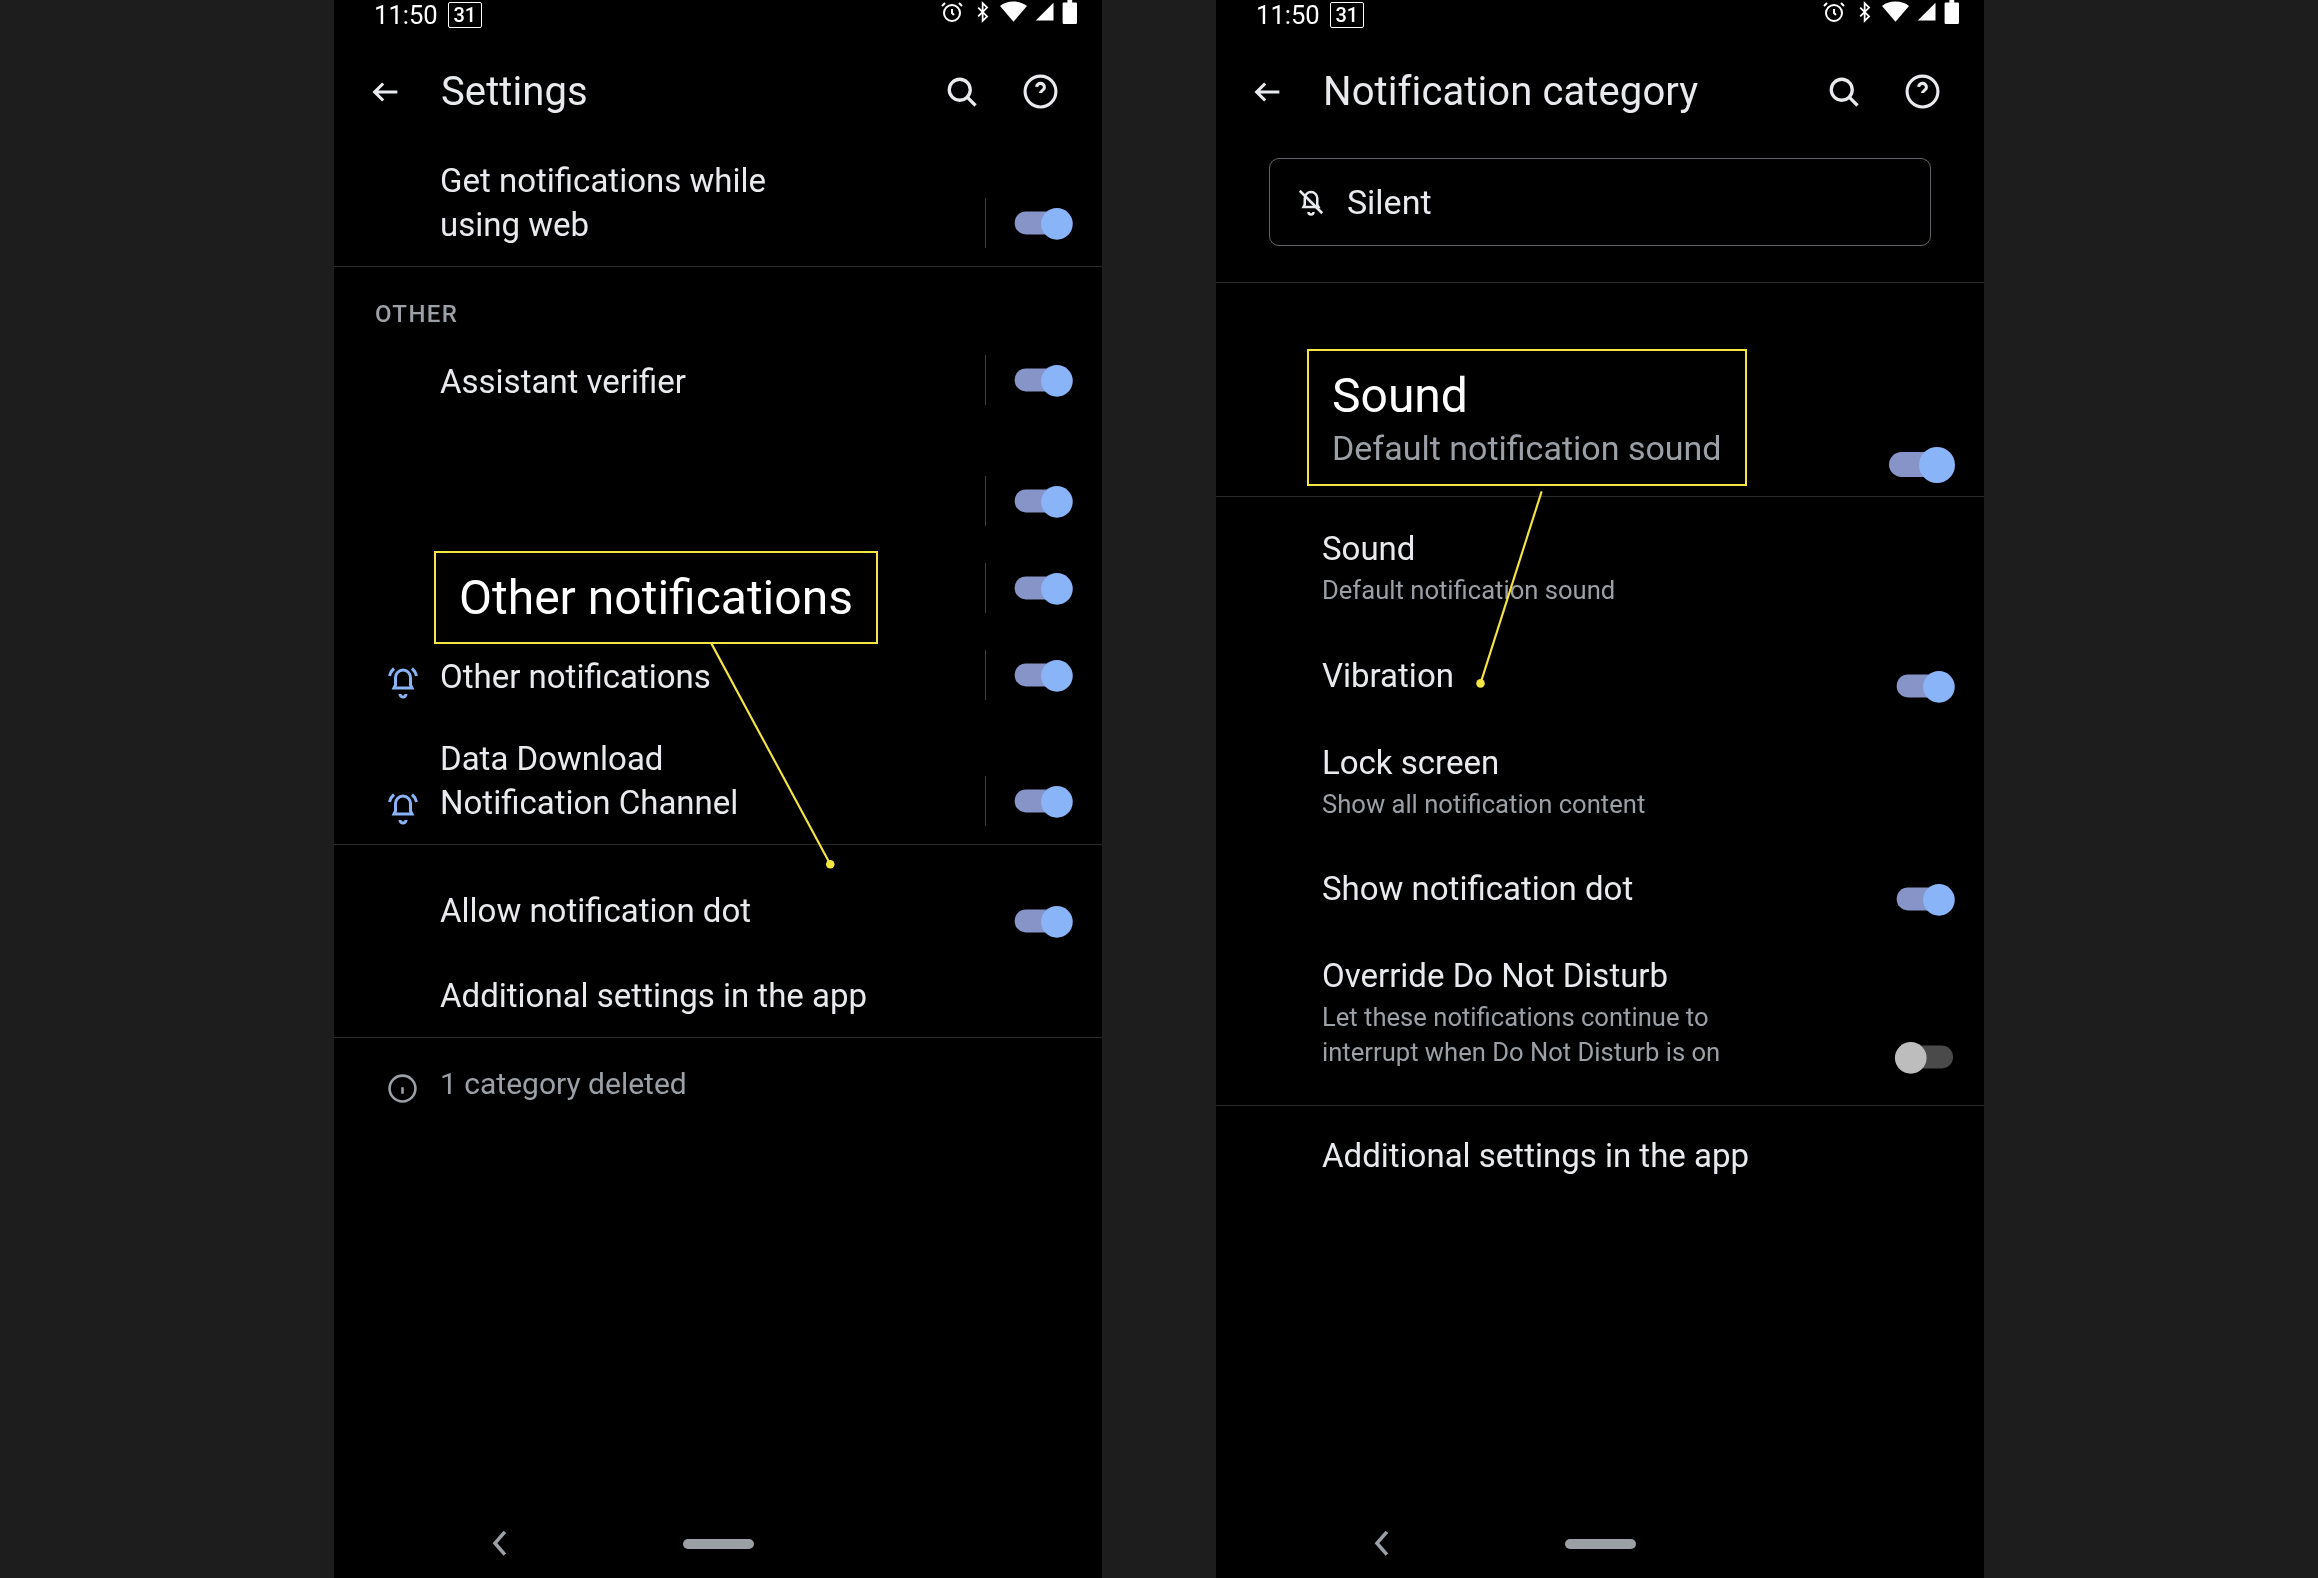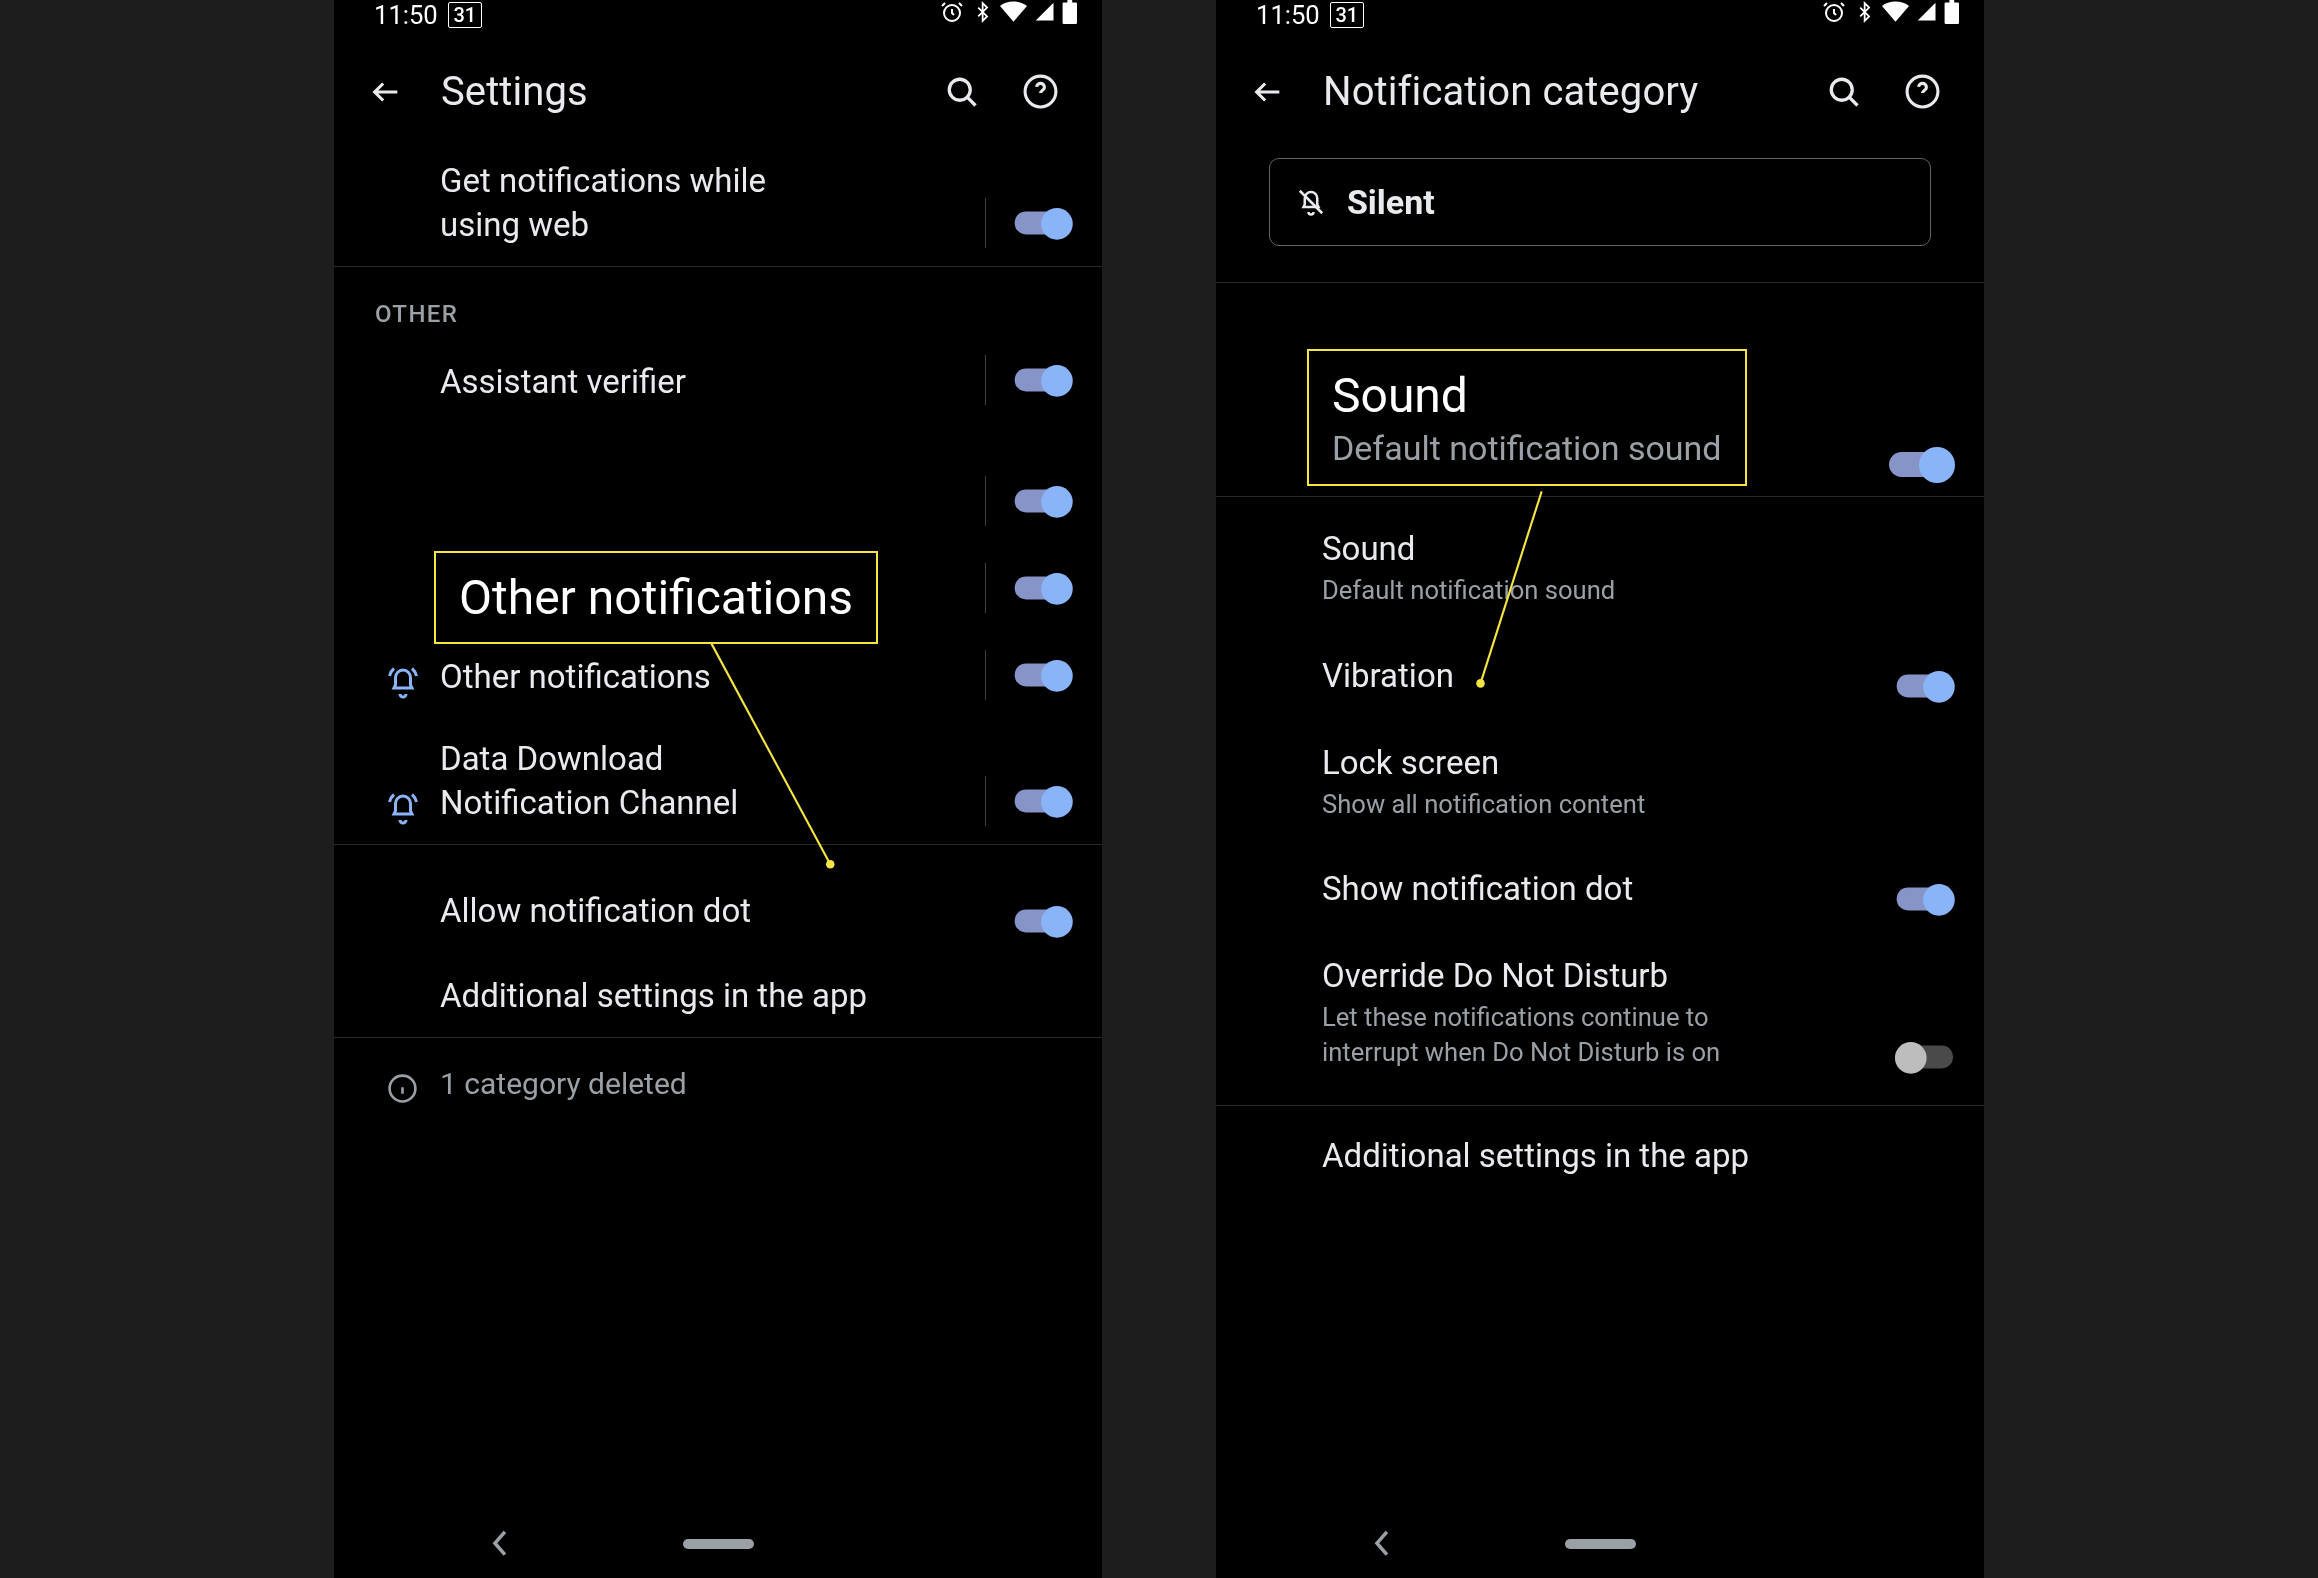--- a/index.html
+++ b/index.html
@@ -96,21 +96,21 @@
   
   .silent-chip {
     margin: 18px 53px 36px 53px;
     border: 0.7px solid #5f6368;
     border-radius: 10px;
     display:flex;
     align-items:center;
     gap: 21.3px;
     padding: 23px 25.6px;
   }
-  .silent-chip .lbl { font-size: 34px; font-weight:700; color:#e8eaed;}
+  .silent-chip .lbl { font-size: 34px; font-weight:400; color:#e8eaed;}
 
   
   .callout {
     position:absolute; border: 2.8px solid #f4e542; background: #000;
     display:flex; flex-direction:column; padding: 15.6px 23px;
     z-index: 5;
   }
   .callout .c-title { font-size: 48px; color:#fff; font-weight: 400; line-height:1.2; white-space:nowrap;}
   .callout .c-sub   { font-size: 34px; color:#9aa0a6; margin-top: 4.3px; white-space:nowrap;}
 

